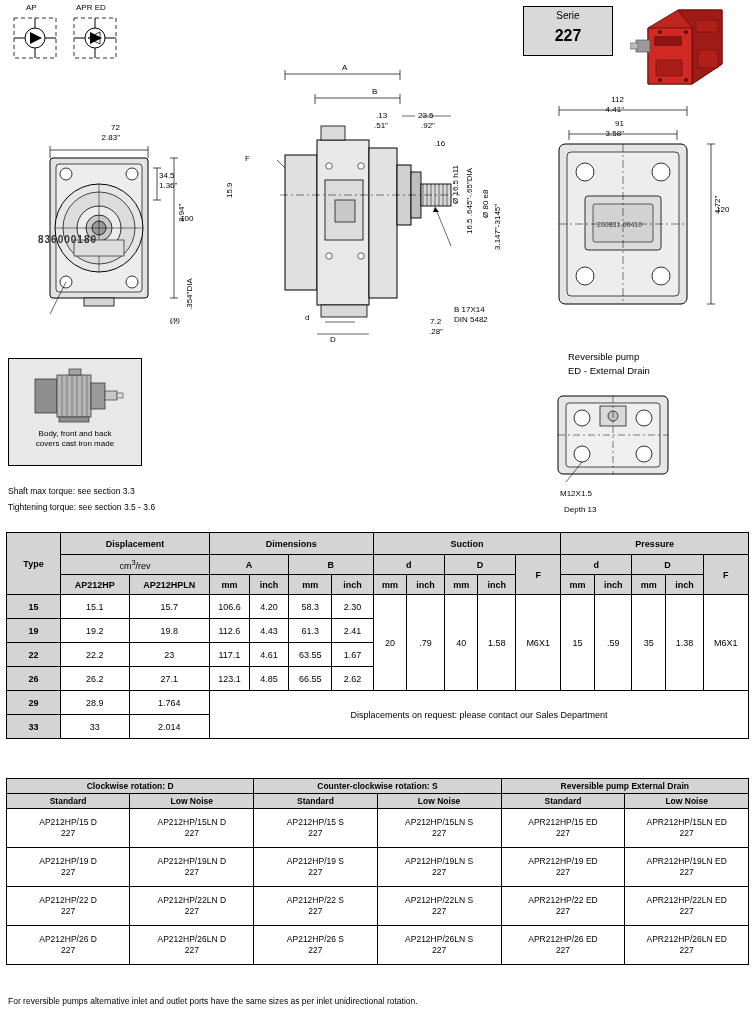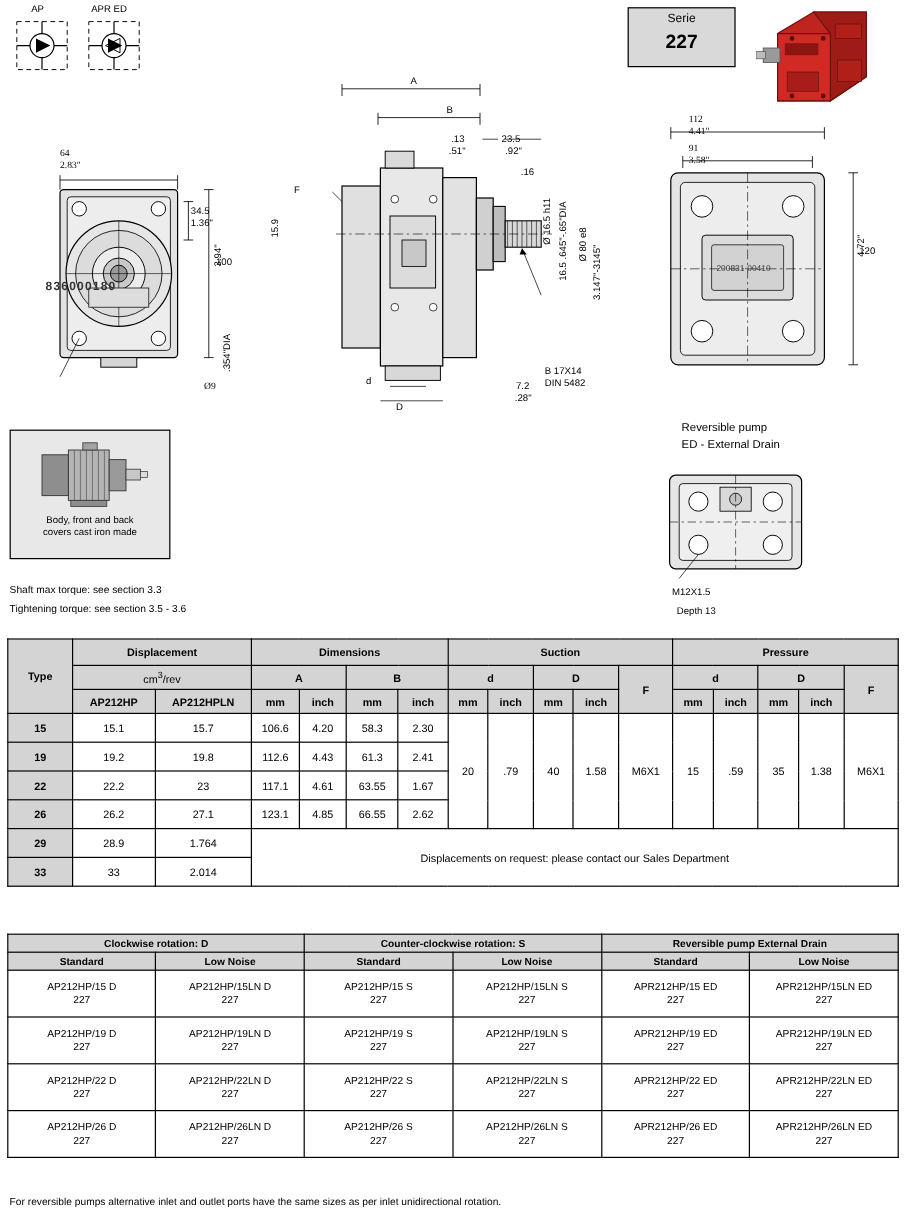--- a/index.html
+++ b/index.html
@@ -7,21 +7,21 @@
     width:755px;height:1015px;
     background:#ffffff;
     font-family:"Liberation Sans", sans-serif;
     font-size:9px;
     color:#000;
     position:relative;
     overflow:hidden;
   }
   .abs{position:absolute;}
   .lbl{font-size:8px;line-height:1.05;white-space:pre;}
-  .lbl.c{text-align:left;font-family:Liberation Serif, serif;}
+  .lbl.c{text-align:right;}
   svg{display:block;}
 
   
   #diagrams{position:absolute;left:0;top:0;width:755px;height:520px;}
 
   
   .serie-box{
     position:absolute;left:523px;top:6px;width:88px;height:48px;
     border:1px solid #000;background:#d9d9d9;
   }
@@ -114,21 +114,21 @@
     <line x1="143" y1="40" x2="143" y2="72" stroke="#000" stroke-width="0.7"></line>
     <line x1="139" y1="40" x2="147" y2="40" stroke="#000" stroke-width="0.7"></line>
     <line x1="139" y1="72" x2="147" y2="72" stroke="#000" stroke-width="0.7"></line>
     <line x1="160" y1="30" x2="160" y2="170" stroke="#000" stroke-width="0.7"></line>
     <line x1="156" y1="30" x2="164" y2="30" stroke="#000" stroke-width="0.7"></line>
     <line x1="156" y1="170" x2="164" y2="170" stroke="#000" stroke-width="0.7"></line>
 
     <line x1="52" y1="154" x2="36" y2="186" stroke="#000" stroke-width="0.6"></line>
   </svg>
 
-  <div class="abs lbl c" style="left:50px;top:124px;width:70px;">64</div>
+  <div class="abs lbl c" style="left:50px;top:124px;width:70px;">72</div>
   <div class="abs lbl c" style="left:50px;top:134px;width:70px;">2.83"</div>
   <div class="abs lbl" style="left:159px;top:172px;">34.5</div>
   <div class="abs lbl" style="left:159px;top:182px;">1.36"</div>
   <div class="abs lbl" style="left:180px;top:215px;">100</div>
   <div class="abs lbl" style="left:178px;top:222px;transform:rotate(-90deg);transform-origin:0 0;">3.94"</div>
   <div class="abs lbl" style="left:170px;top:318px;font-family:Liberation Serif, serif;">Ø9</div>
   <div class="abs lbl" style="left:186px;top:310px;transform:rotate(-90deg);transform-origin:0 0;">.354"DIA</div>
   <div class="abs lbl" style="left:38px;top:235px;font-size:10px;font-weight:bold;letter-spacing:1px;color:#333;text-align:center;">836000180</div>
 
   <svg class="abs" style="left:255px;top:60px;" width="265" height="280">

